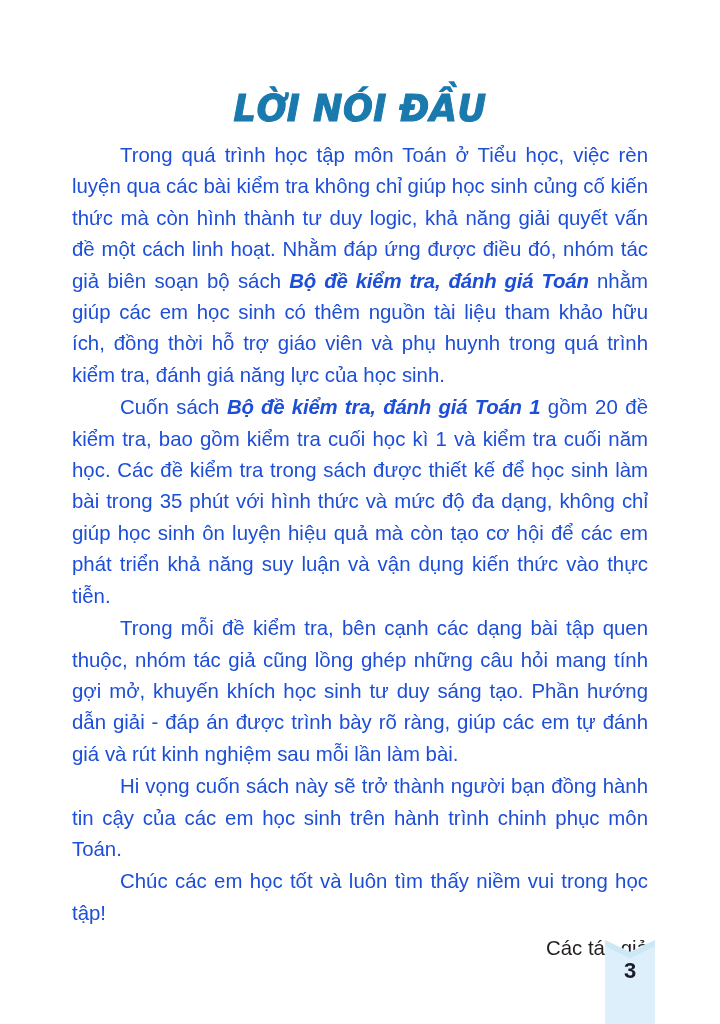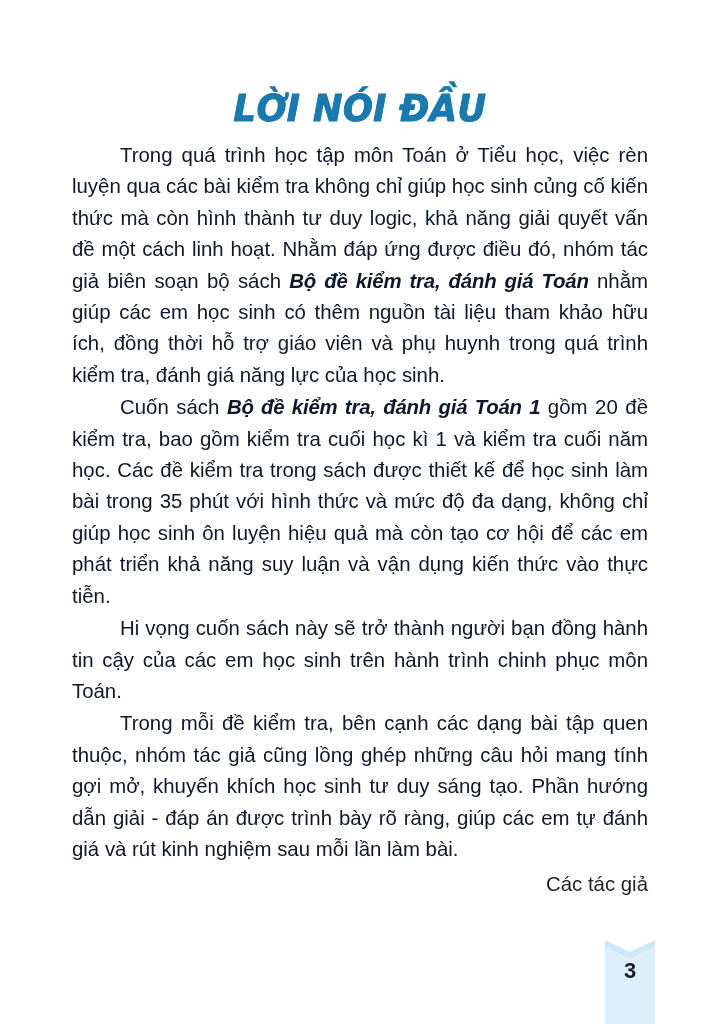--- a/index.html
+++ b/index.html
@@ -49,21 +49,21 @@
     width: 576px;
   }
 
   .para {
     margin: 0;
     text-align: justify;
     text-justify: inter-word;
     font-family: "Liberation Sans", "DejaVu Sans", sans-serif;
     font-size: 20.4px;
     line-height: 31.4px;
-    color: #0f172a;
+    color: #1d4ed8;
     text-indent: 48px;
     hyphens: none;
   }
   .para + .para { margin-top: 1px; }
 
   .para b,
   .bookname {
     font-weight: 700;
     font-style: italic;
     letter-spacing: -0.2px;
@@ -122,24 +122,25 @@
 <div class="page">
 
   <h1 class="title">LỜI NÓI ĐẦU</h1>
 
   <div class="body-col">
 
     <p class="para"><span>Trong quá trình học tập môn Toán ở Tiểu học, việc rèn luyện qua các bài kiểm tra không chỉ giúp học sinh củng cố kiến thức mà còn hình thành tư duy logic, khả năng giải quyết vấn đề một cách linh hoạt. Nhằm đáp ứng được điều đó, nhóm tác giả biên soạn bộ sách </span><b class="bookname">Bộ đề kiểm tra, đánh giá Toán</b><span> nhằm giúp các em học sinh có thêm nguồn tài liệu tham khảo hữu ích, đồng thời hỗ trợ giáo viên và phụ huynh trong quá trình kiểm tra, đánh giá năng lực của học sinh.</span></p>
 
     <p class="para"><span>Cuốn sách </span><b class="bookname">Bộ đề kiểm tra, đánh giá Toán 1</b><span> gồm 20 đề kiểm tra, bao gồm kiểm tra cuối học kì 1 và kiểm tra cuối năm học. Các đề kiểm tra trong sách được thiết kế để học sinh làm bài trong 35 phút với hình thức và mức độ đa dạng, không chỉ giúp học sinh ôn luyện hiệu quả mà còn tạo cơ hội để các em phát triển khả năng suy luận và vận dụng kiến thức vào thực tiễn.</span></p>
 
+    <p class="para">Trong mỗi đề kiểm tra, bên cạnh các dạng bài tập quen thuộc, nhóm tác giả cũng lồng ghép những câu hỏi mang tính gợi mở, khuyến khích học sinh tư duy sáng tạo. Phần hướng dẫn giải - đáp án được trình bày rõ ràng, giúp các em tự đánh giá và rút kinh nghiệm sau mỗi lần làm bài.</p>
+
     <p class="para">Hi vọng cuốn sách này sẽ trở thành người bạn đồng hành tin cậy của các em học sinh trên hành trình chinh phục môn Toán.</p>
 
-    <p class="para">Trong mỗi đề kiểm tra, bên cạnh các dạng bài tập quen thuộc, nhóm tác giả cũng lồng ghép những câu hỏi mang tính gợi mở, khuyến khích học sinh tư duy sáng tạo. Phần hướng dẫn giải - đáp án được trình bày rõ ràng, giúp các em tự đánh giá và rút kinh nghiệm sau mỗi lần làm bài.</p>
-
+    <p class="para">Chúc các em học tốt và luôn tìm thấy niềm vui trong học tập!</p>
 
     <p class="signature">Các tác giả</p>
 
   </div>
 
   <div class="bookmark">
     <div class="bookmark-ribbon"></div>
     <div class="bookmark-chevron"></div>
     <div class="page-number">3</div>
   </div>

